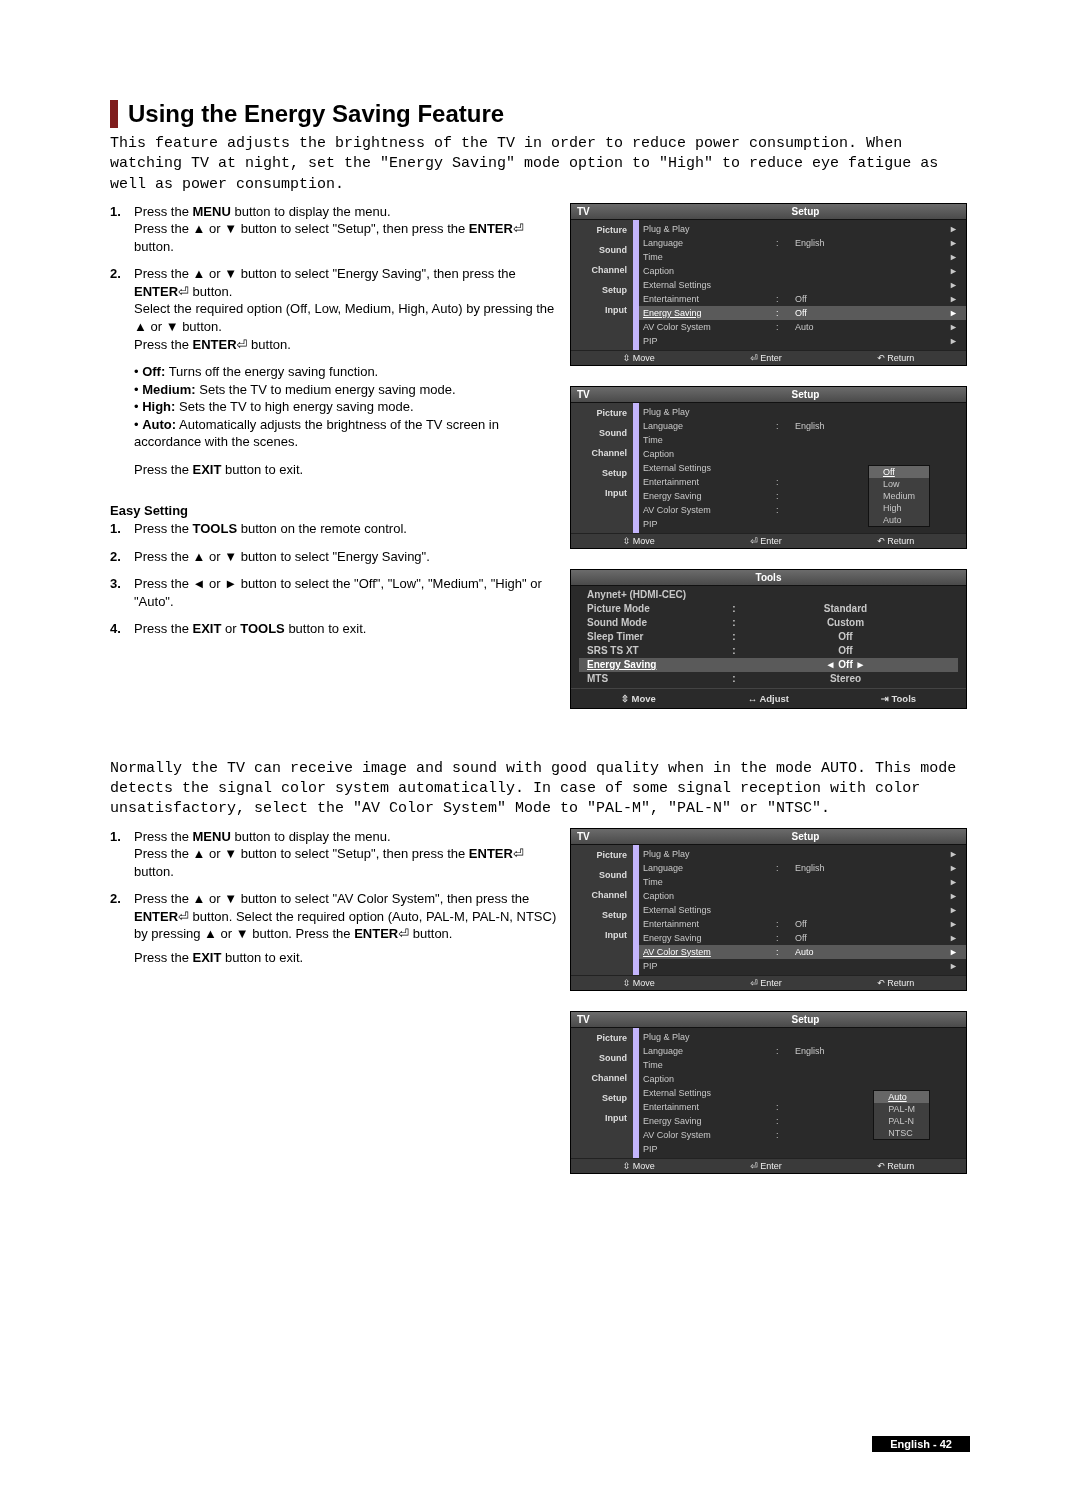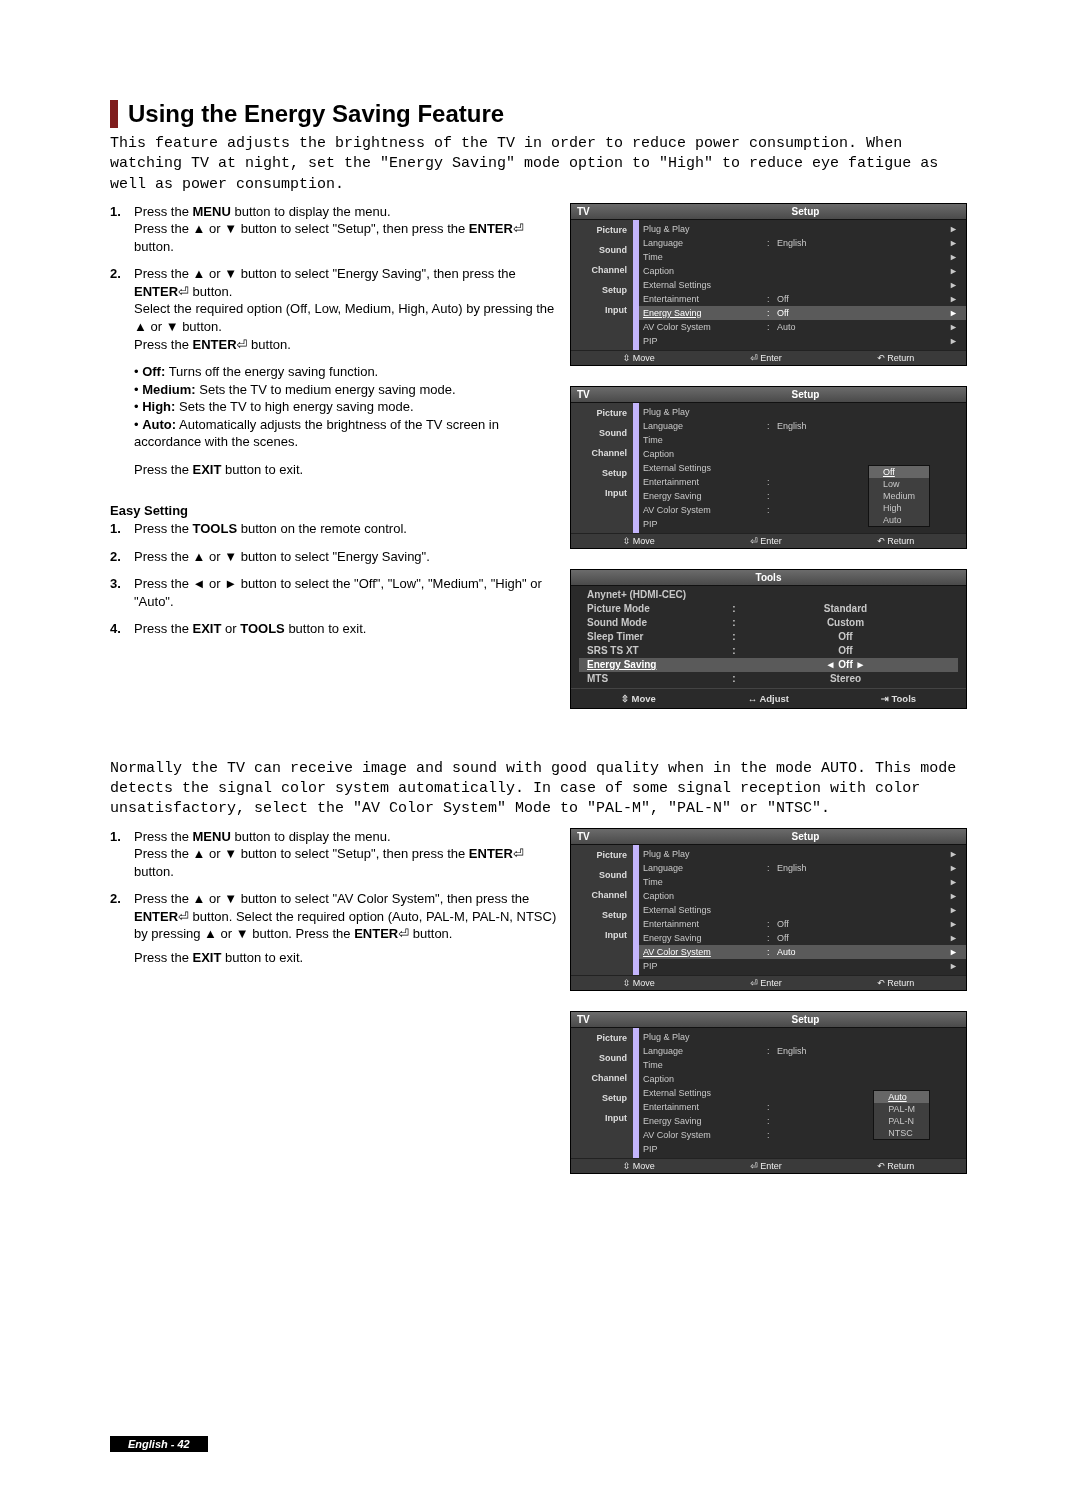--- a/index.html
+++ b/index.html
@@ -103,21 +103,21 @@
     flex: 1;
     padding: 2px 0;
     position: relative;
   }
   .row {
     display: flex;
     align-items: center;
     padding: 1px 8px 1px 4px;
     font-size: 9px;
     height: 12px;
-    gap: 4px;
+    gap: 13px;
   }
   .row .label { flex: 0 0 120px; }
   .row .colon { flex: 0 0 6px; }
   .row .val { flex: 1; }
   .row .arrow { width: 10px; text-align: right; }
   .hl-row {
     background: #5a5a5a;
     color: #fff;
   }
   .hl-row .underline { text-decoration: underline; }
@@ -178,23 +178,22 @@
     justify-content: space-around;
     background: #2a2a2a;
     color: #ddd;
     font-size: 9.5px;
     padding: 4px;
     border-top: 1px solid #444;
     font-weight: bold;
   }
 
   .page-footer {
-    text-align: left;
+    text-align: right;
     margin-top: 240px;
-    font-style: italic;
   }
   .page-footer span {
     background: #000;
     color: #fff;
     font-size: 11px;
     padding: 2px 18px;
     font-weight: bold;
   }
 </style>
 </head>

